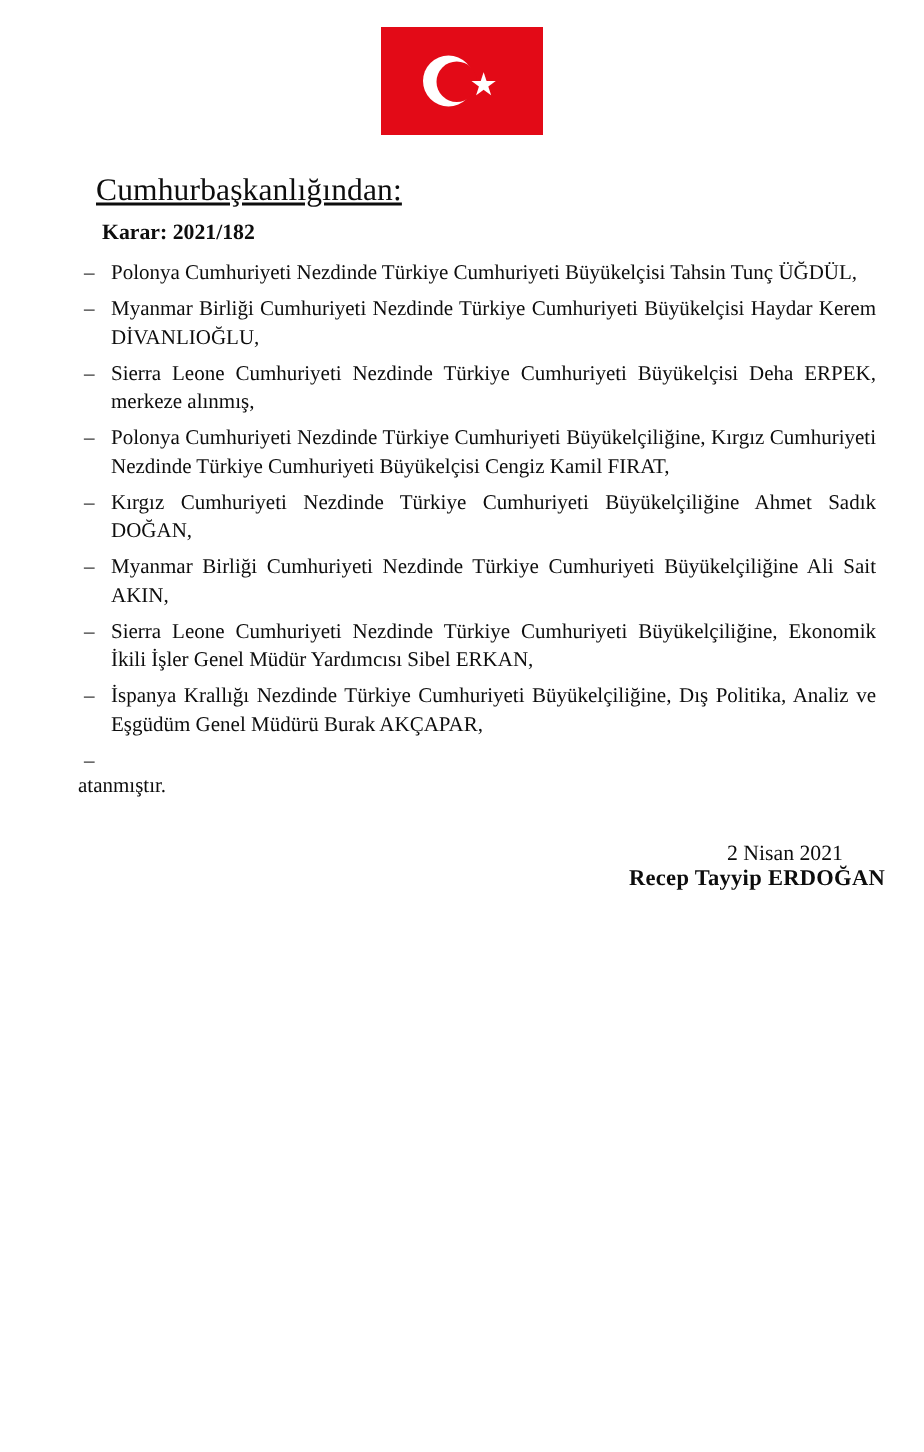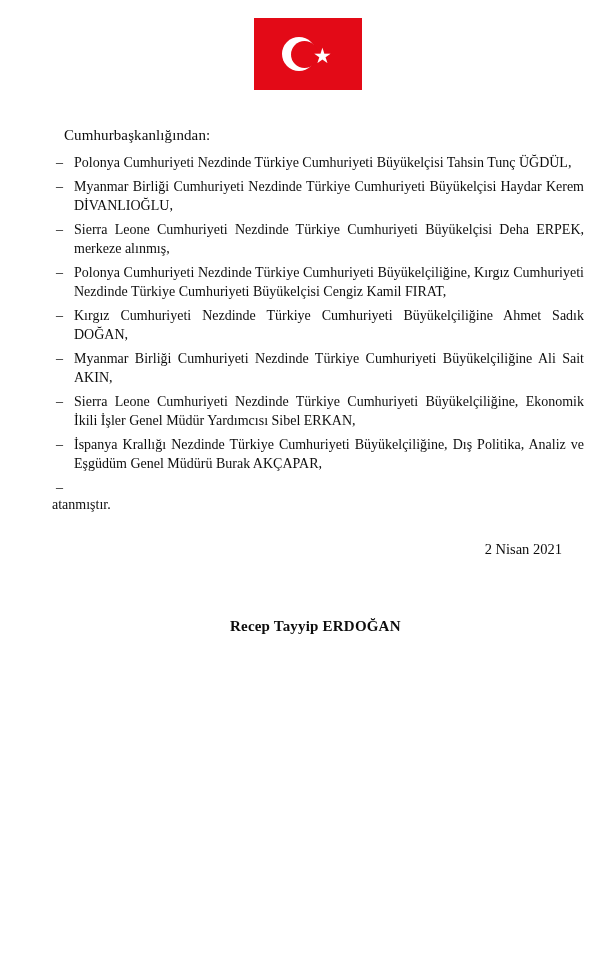--- a/index.html
+++ b/index.html
@@ -70,23 +70,24 @@
     top: 0;
     transform: translate(-2px, 1px);
     font-size: 21px;
     color: #ffffff;
     line-height: 1;
   }
   .content {
     padding: 0 26px 0 30px;
   }
   .heading {
-    margin-top: 37px;
+    margin-top: 24px;
     margin-left: 34px;
-    font-size: 15px;
+    font-size: 21px;
+    text-decoration: underline;
     letter-spacing: 0.1px;
   }
   .karar {
     margin-top: 8px;
     margin-left: 38px;
     font-size: 14.5px;
     font-weight: bold;
   }
   .intro {
     margin-top: 14px;
@@ -118,22 +119,21 @@
     margin-left: 22px;
     font-size: 14px;
   }
   .date {
     margin-top: 28px;
     text-align: right;
     font-size: 14.5px;
     padding-right: 28px;
   }
   .sign-block {
-    margin-top: 60px;
-    text-align: left;
+    text-align: right;
     padding-left: 200px;
   }
   .sign-name {
     font-size: 15px;
     font-weight: bold;
     letter-spacing: 0.2px;
   }
   .sign-title {
     margin-top: 6px;
     font-size: 14.5px;
@@ -150,20 +150,21 @@
       <div class="crescent-outer"></div>
       <div class="crescent-inner"></div>
       <div class="star"></div>
     </div>
   </div>
 
   <div class="content">
 
     <div class="heading">Cumhurbaşkanlığından:</div>
 
+    <div class="karar">Karar: 2021/182</div>
 
 
     <ul class="items">
       <li>
         <span class="dash">–</span>
         <span>Polonya Cumhuriyeti Nezdinde Türkiye Cumhuriyeti Büyükelçisi Tahsin Tunç ÜĞDÜL,</span>
       </li>
       <li>
         <span class="dash">–</span>
         <span>Myanmar Birliği Cumhuriyeti Nezdinde Türkiye Cumhuriyeti Büyükelçisi Haydar Kerem DİVANLIOĞLU,</span>

